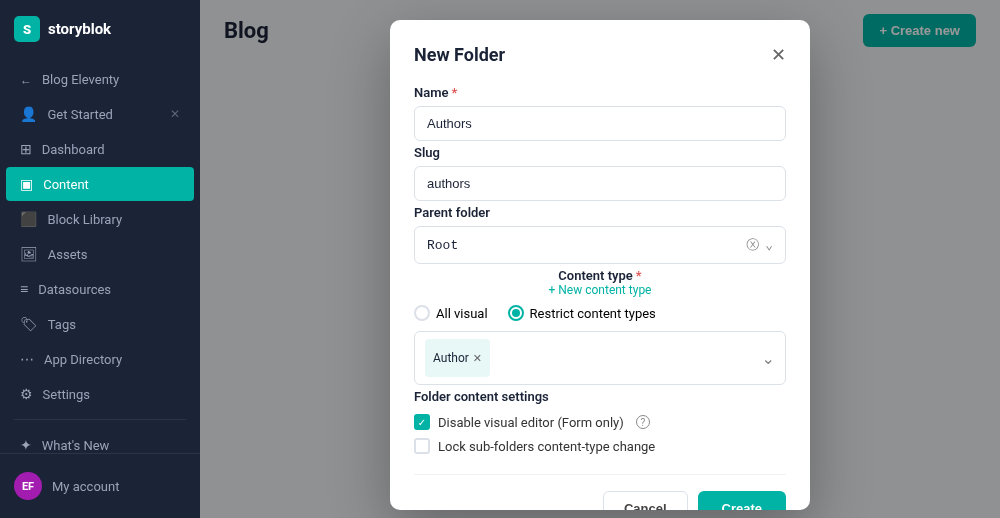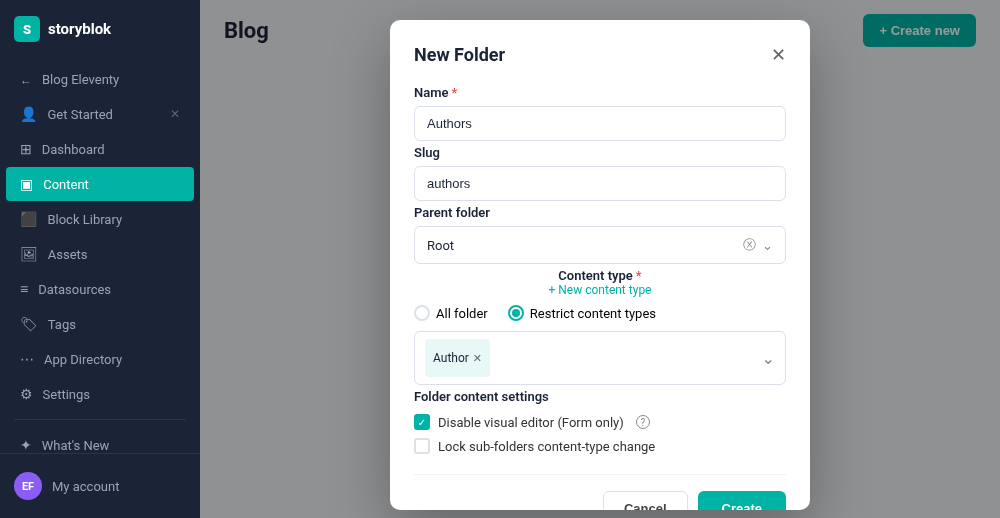--- a/index.html
+++ b/index.html
@@ -63,21 +63,21 @@
       display: flex;
       align-items: center;
       gap: 10px;
       padding: 10px 14px;
       cursor: pointer;
     }
     .account-avatar {
       width: 28px;
       height: 28px;
       border-radius: 50%;
-      background: #8b5cf6;
+      background: #a21caf;
       display: flex;
       align-items: center;
       justify-content: center;
       color: white;
       font-size: 11px;
       font-weight: 700;
     }
     .account-label { font-size: 13px; color: #9aa3b8; }
 
     
@@ -175,20 +175,21 @@
     }
 
     .parent-folder-input {
       display: flex;
       align-items: center;
       border: 1px solid #dce0e8;
       border-radius: 6px;
       padding: 9px 12px;
       font-size: 13px;
       color: #1b2337;
+      font-family: Liberation Mono, monospace;
     }
     .parent-folder-value { flex: 1; }
     .parent-folder-actions { display: flex; align-items: center; gap: 6px; }
     .clear-icon { color: #888; cursor: pointer; }
     .chevron-icon { color: #888; cursor: pointer; }
 
     .content-type-header {
       display: flex;
       align-items: center;
       justify-content: space-between;
@@ -448,21 +449,21 @@
         <div class="content-type-header">
           <label class="form-label" style="margin:0;">
             <span>Content type</span><span class="required-star">*</span>
           </label>
           <span class="new-content-type-link">+ New content type</span>
         </div>
 
         <div class="radio-group">
           <label class="radio-option">
             <div class="radio-circle"></div>
-            <span>All folder</span>
+            <span>All visual</span>
           </label>
           <label class="radio-option">
             <div class="radio-circle checked"></div>
             <span>Restrict content types</span>
           </label>
         </div>
 
         <div class="tag-input">
           <div class="tag">
             <span>Author</span>

